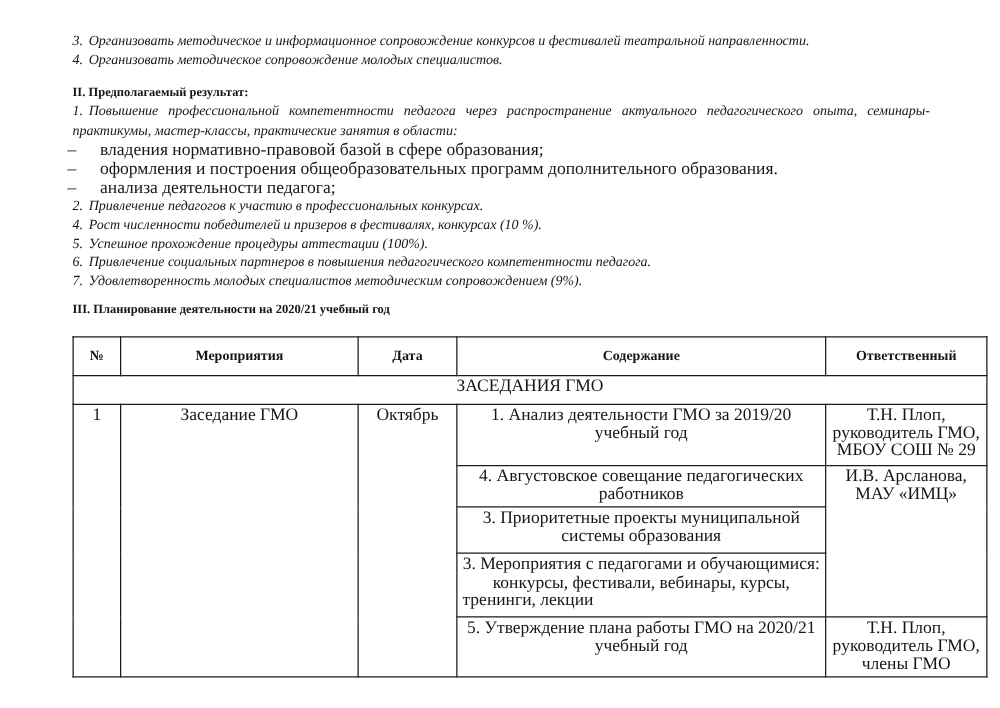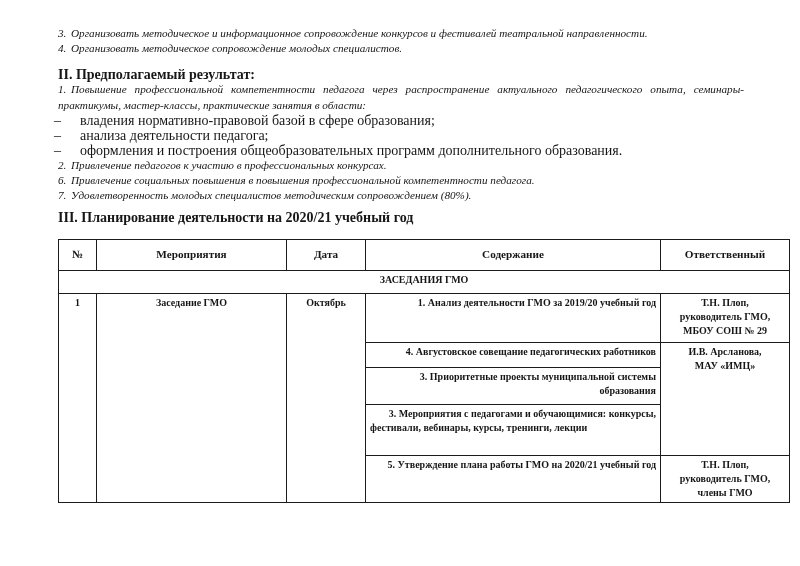--- a/index.html
+++ b/index.html
@@ -47,21 +47,21 @@
     margin: 0;
     padding-left: 26px;
     text-indent: -15px;
   }
   .dash-item .dash {
     display: inline-block;
     min-width: 11px;
   }
 
   h2.section-head {
-    font-size: 14px;
+    font-size: 10px;
     line-height: 15.3px;
     font-weight: bold;
     margin: 0;
     padding: 0;
   }
 
   .gap-sm { height: 7px; }
   .gap-md { height: 11px; }
   .gap-lg { height: 13px; }
 
@@ -69,36 +69,36 @@
   table.plan {
     border-collapse: collapse;
     width: 688px;
     margin: 0;
     table-layout: fixed;
   }
   table.plan th,
   table.plan td {
     border: 1px solid #1b1b1b;
     padding: 2px 4px;
-    font-size: 10px;
+    font-size: 14px;
     line-height: 14.3px;
     vertical-align: top;
-    font-weight: bold;
+    font-weight: normal;
   }
   table.plan th {
     font-weight: bold;
     text-align: center;
     vertical-align: middle;
     height: 26px;
     font-size: 11.2px;
   }
   td.c-num    { width: 29px;  text-align: center; }
   td.c-event  { width: 181px; text-align: center; }
   td.c-date   { width: 70px;  text-align: center; }
-  td.c-cont   { width: 286px; text-align: right; padding-left: 6px; margin-left: 41px; }
+  td.c-cont   { width: 286px; text-align: center; padding-left: 6px; margin-left: 41px; }
   td.c-resp   { width: 120px; text-align: center; }
 
   th.h-num    { width: 29px; }
   th.h-event  { width: 181px; }
   th.h-date   { width: 70px; }
   th.h-cont   { width: 286px; }
   th.h-resp   { width: 120px; }
 
   td.band {
     text-align: center;
@@ -131,34 +131,40 @@
   <h2 class="section-head">II. Предполагаемый результат:</h2>
 
   <p class="para justified">
     <span class="num">1.</span><span>Повышение профессиональной компетентности педагога через распространение актуального педагогического опыта, семинары-практикумы, мастер-классы, практические занятия в области:</span>
   </p>
 
   <p class="dash-item">
     <span class="dash">–</span><span>владения нормативно-правовой базой в сфере образования;</span>
   </p>
   <p class="dash-item">
+    <span class="dash">–</span><span>оформления и построения общеобразовательных программ дополнительного образования.</span>
+  </p>
+  <p class="dash-item">
     <span class="dash">–</span><span>анализа деятельности педагога;</span>
   </p>
-  <p class="dash-item">
-    <span class="dash">–</span><span>оформления и построения общеобразовательных программ дополнительного образования.</span>
-  </p>
 
   <p class="para">
     <span class="num">2.</span><span>Привлечение педагогов к участию в профессиональных конкурсах.</span>
   </p>
   <p class="para">
-    <span class="num">6.</span><span>Привлечение социальных повышения в повышения профессиональной компетентности педагога.</span>
-  </p>
-  <p class="para">
-    <span class="num">7.</span><span>Удовлетворенность молодых специалистов методическим сопровождением (80%).</span>
+    <span class="num">4.</span><span>Рост численности победителей и призеров в фестивалях, конкурсах (10 %).</span>
+  </p>
+  <p class="para">
+    <span class="num">5.</span><span>Успешное прохождение процедуры аттестации (100%).</span>
+  </p>
+  <p class="para">
+    <span class="num">6.</span><span>Привлечение социальных партнеров в повышения педагогического компетентности педагога.</span>
+  </p>
+  <p class="para">
+    <span class="num">7.</span><span>Удовлетворенность молодых специалистов методическим сопровождением (9%).</span>
   </p>
 
   <div class="gap-sm"></div>
 
   <h2 class="section-head">III. Планирование деятельности на 2020/21 учебный год</h2>
 
   <div class="gap-lg"></div>
 
   <table class="plan">
     <thead>

